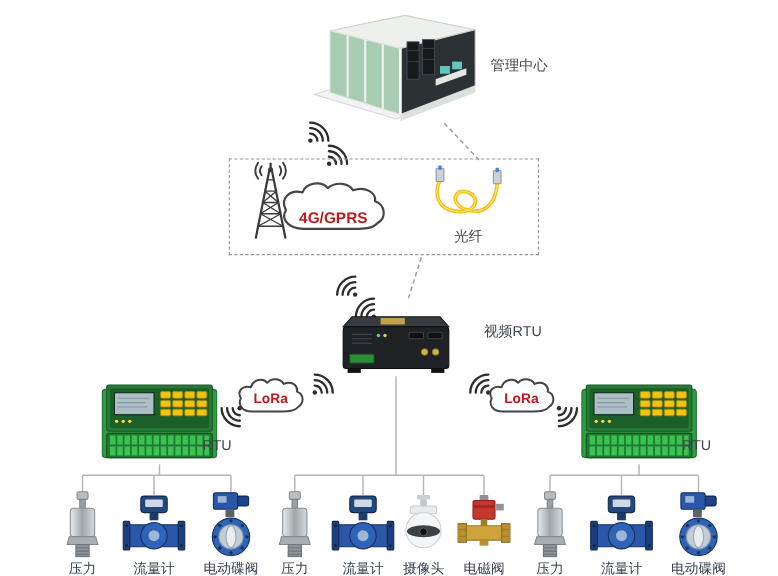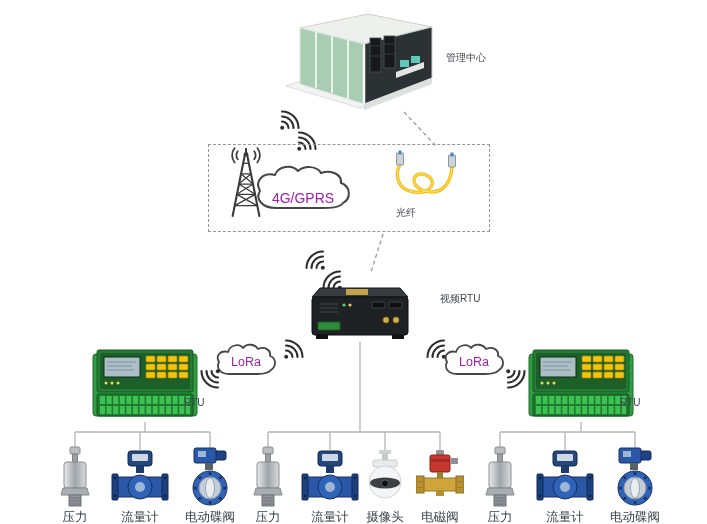--- a/index.html
+++ b/index.html
@@ -1,24 +1,24 @@
 <!DOCTYPE html>
 <html><head>
 <meta charset="utf-8">
 <style>
   *{margin:0;padding:0;box-sizing:border-box}
   html,body{background:#fff}
   body{font-family:"Liberation Sans","DejaVu Sans",sans-serif;color:#39414b}
   .stage{position:relative;width:707px;height:524px;background:#fff;overflow:hidden}
   .abs{position:absolute}
-  .label{position:absolute;color:#3f454d;font-size:10px;white-space:nowrap}
-  .label-center{}
+  .label{position:absolute;color:#3f454d;font-size:13px;white-space:nowrap}
+  .label-center{text-align:center}
   .cloud{position:absolute}
   .cloud svg{position:absolute;inset:0;width:100%;height:100%}
-  .cloud .cloud-text{position:absolute;left:0;right:0;text-align:center;font-weight:400;color:#a21caf}
+  .cloud .cloud-text{position:absolute;left:0;right:0;text-align:center;font-weight:700;color:#b91c1c}
   .cloud-lg .cloud-text{top:26px;font-size:14px}
   .cloud-sm .cloud-text{top:13px;font-size:12.5px}
   .wifi{position:absolute;width:24px;height:24px}
   .wifi svg{width:100%;height:100%}
   .dashed-box{position:absolute;border:1px dashed #979797;background:transparent}
   .sensor{position:absolute;width:72px;top:444px;display:flex;flex-direction:column;align-items:center}
   .sensor .icon-box{height:64px;display:flex;align-items:flex-end;justify-content:center}
   .sensor .s-label{margin-top:1px;font-size:12.5px;color:#39414b;white-space:nowrap}
   .lines{position:absolute;left:0;top:0;width:707px;height:524px;pointer-events:none}
   .flip-x{transform:scaleX(-1)}

